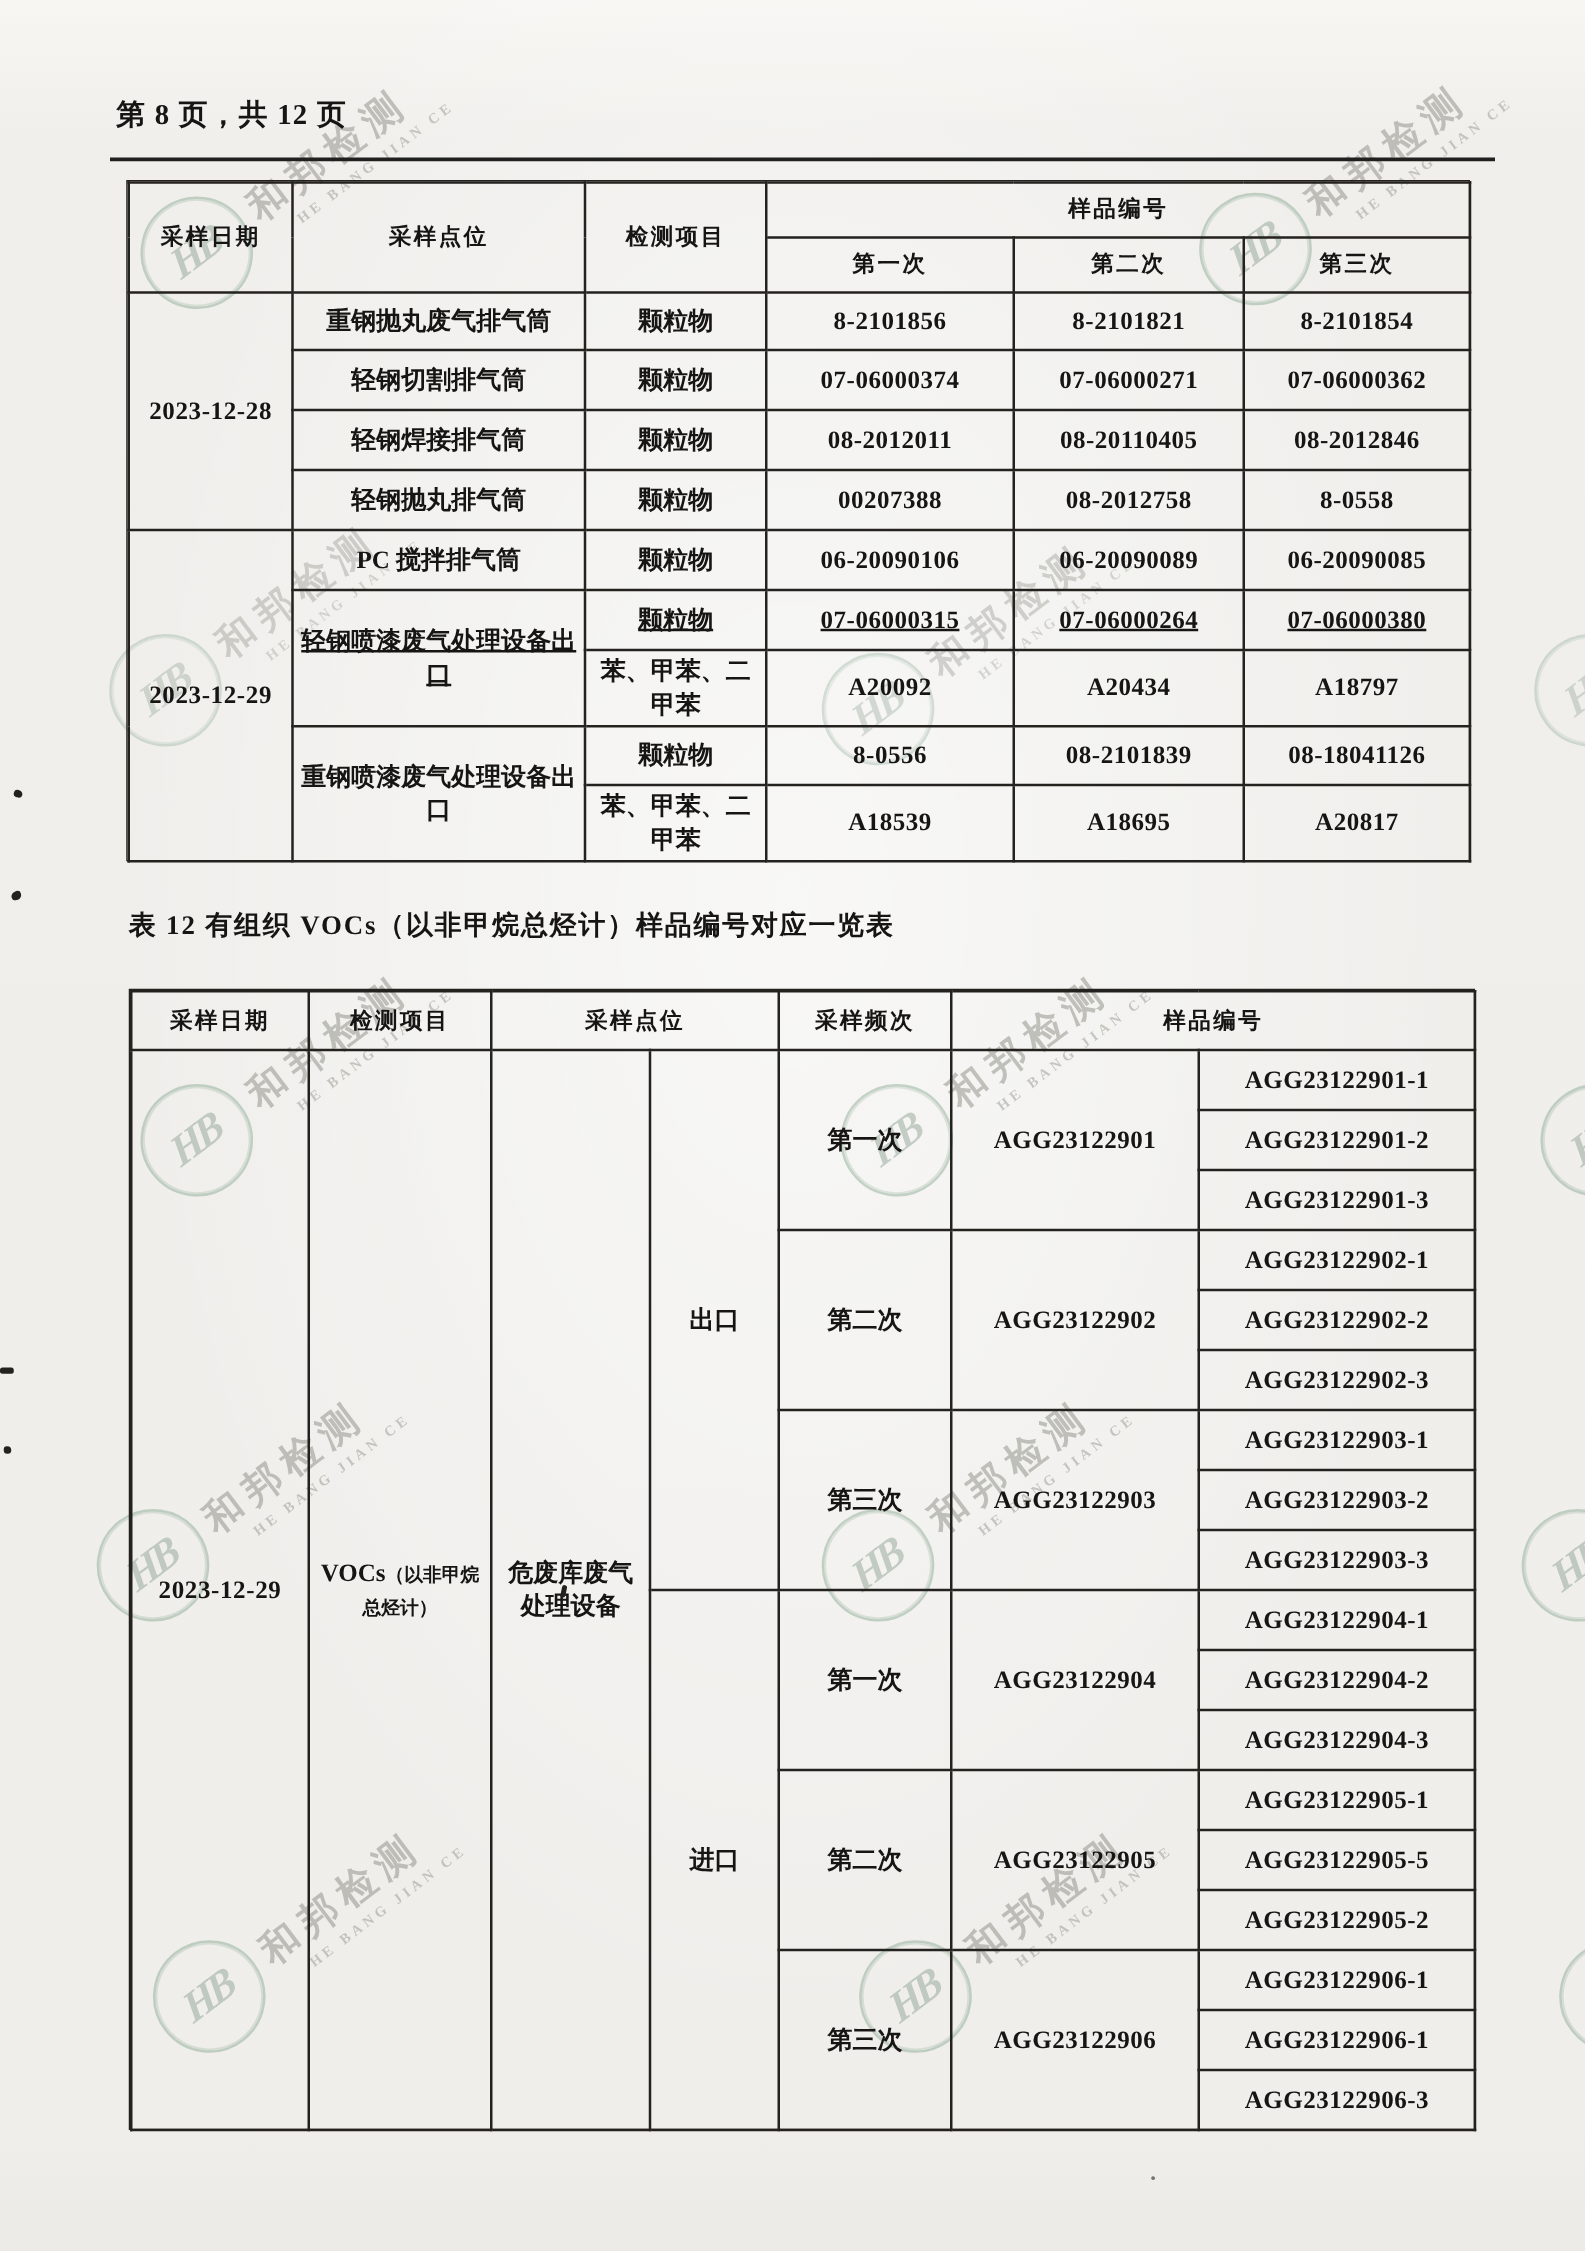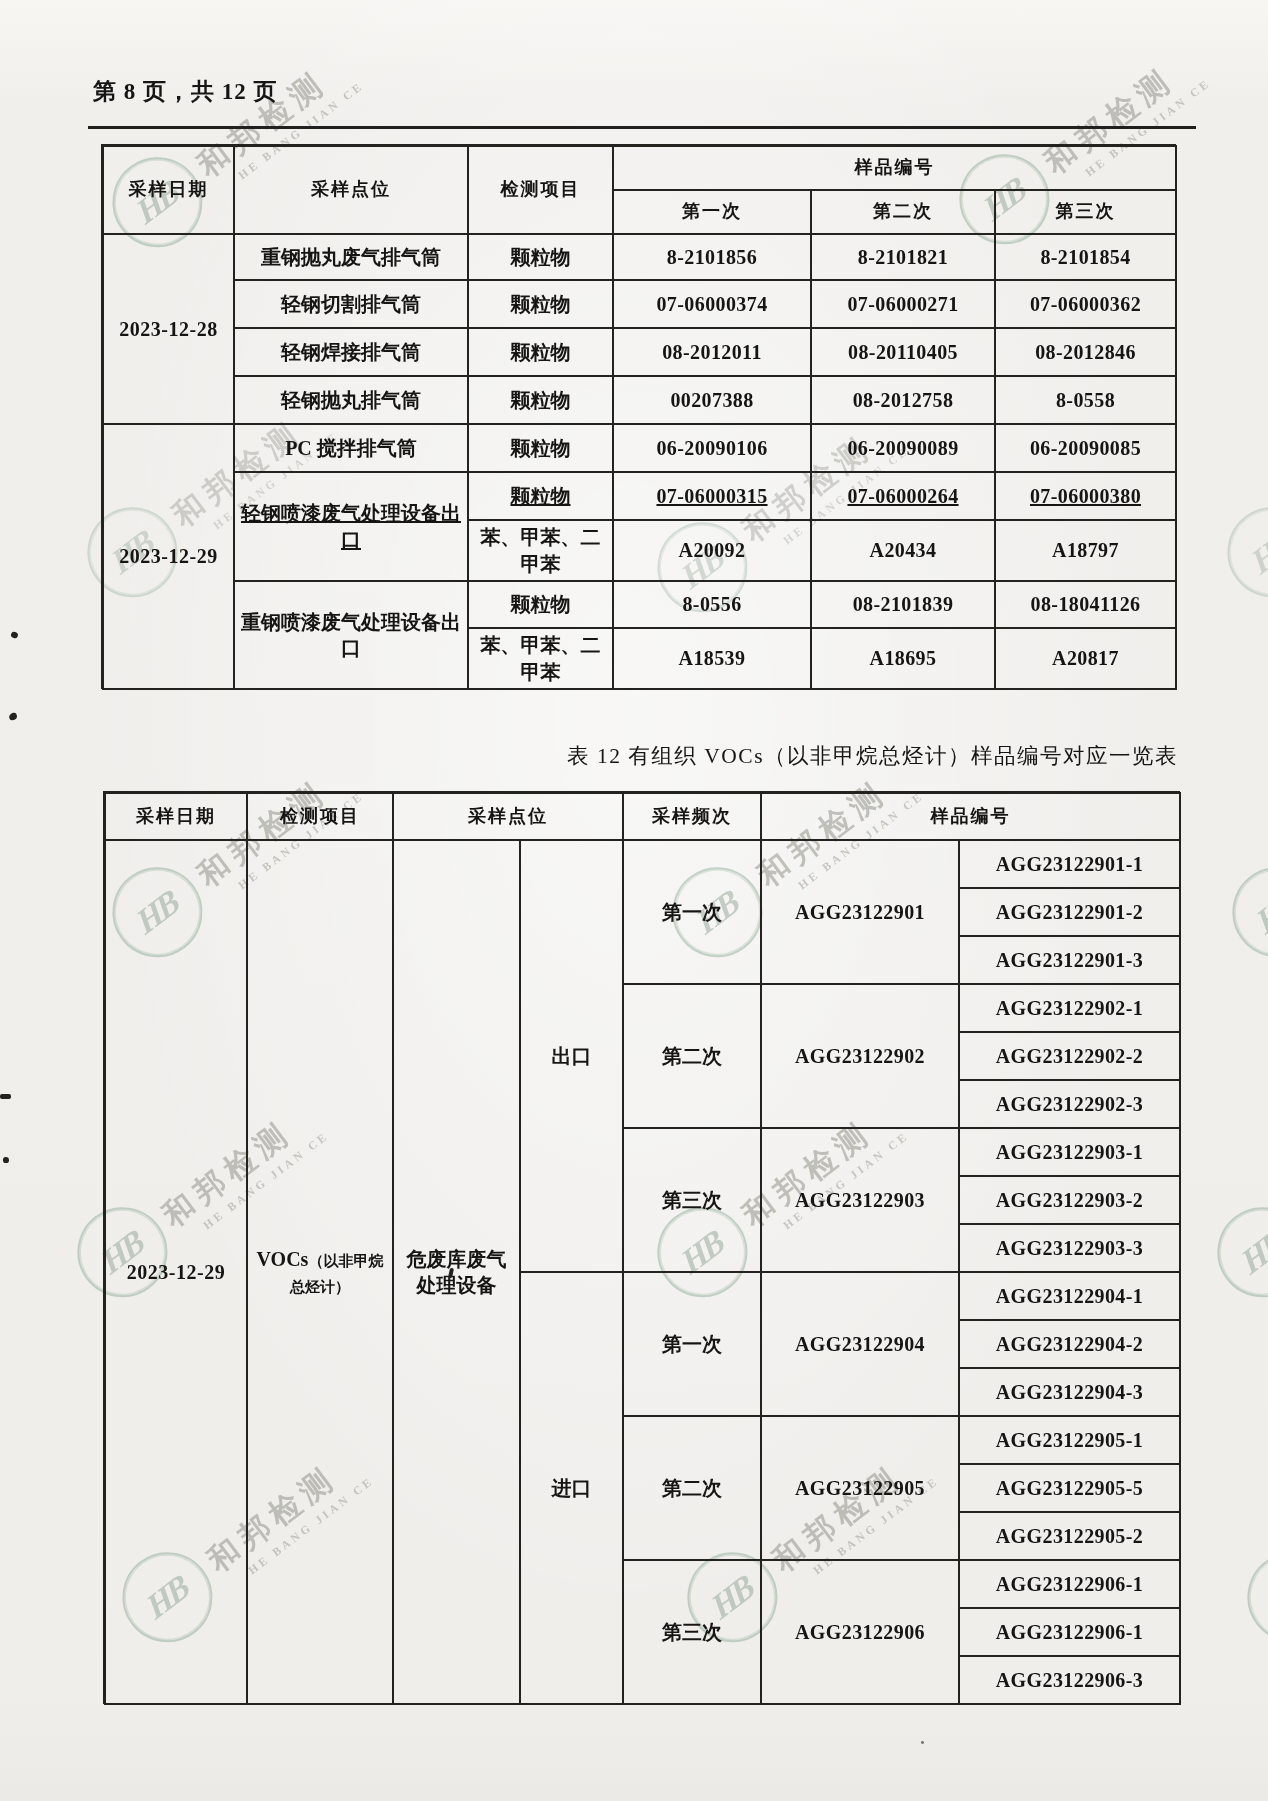--- a/index.html
+++ b/index.html
@@ -34,22 +34,22 @@
     background:transparent;
   }
   .grid-table th{font-size:18px;letter-spacing:2px;}
   #table1{left:101px;top:144px;width:1073px;height:543px;border:1px solid #24221f;}
   #table2{left:103px;top:791px;width:1075px;height:911px;border:1px solid #24221f;}
   td.date{letter-spacing:0.5px;font-size:20px;}
   td.id{font-size:20px;letter-spacing:0.4px;}
   td.point{font-size:20px;}
   span.small{font-size:15px;font-weight:700;}
   
-  .table2-title{position:absolute;left:103px;width:1075px;top:741px;z-index:3;
-    text-align:right;font-size:21.5px;font-weight:400;letter-spacing:1.5px;}
+  .table2-title{position:absolute;left:103px;width:1075px;top:725px;z-index:3;
+    text-align:left;font-size:21.5px;font-weight:700;letter-spacing:1.5px;}
   
   .stamp{position:absolute;z-index:1;width:430px;height:96px;
     display:flex;align-items:flex-end;pointer-events:none;
     transform:rotate(-37deg);transform-origin:48px 48px;}
   .stamp-circle{flex:0 0 auto;width:86px;height:86px;border-radius:50%;
     border:2.5px solid rgba(124,160,134,0.42);
     box-shadow:inset 0 0 0 1.5px rgba(124,160,134,0.22);
     display:flex;align-items:center;justify-content:center;}
   .stamp-mono{font-style:italic;font-size:34px;font-weight:700;
     color:rgba(120,146,126,0.40);letter-spacing:-3px;transform:skewX(-8deg);}

